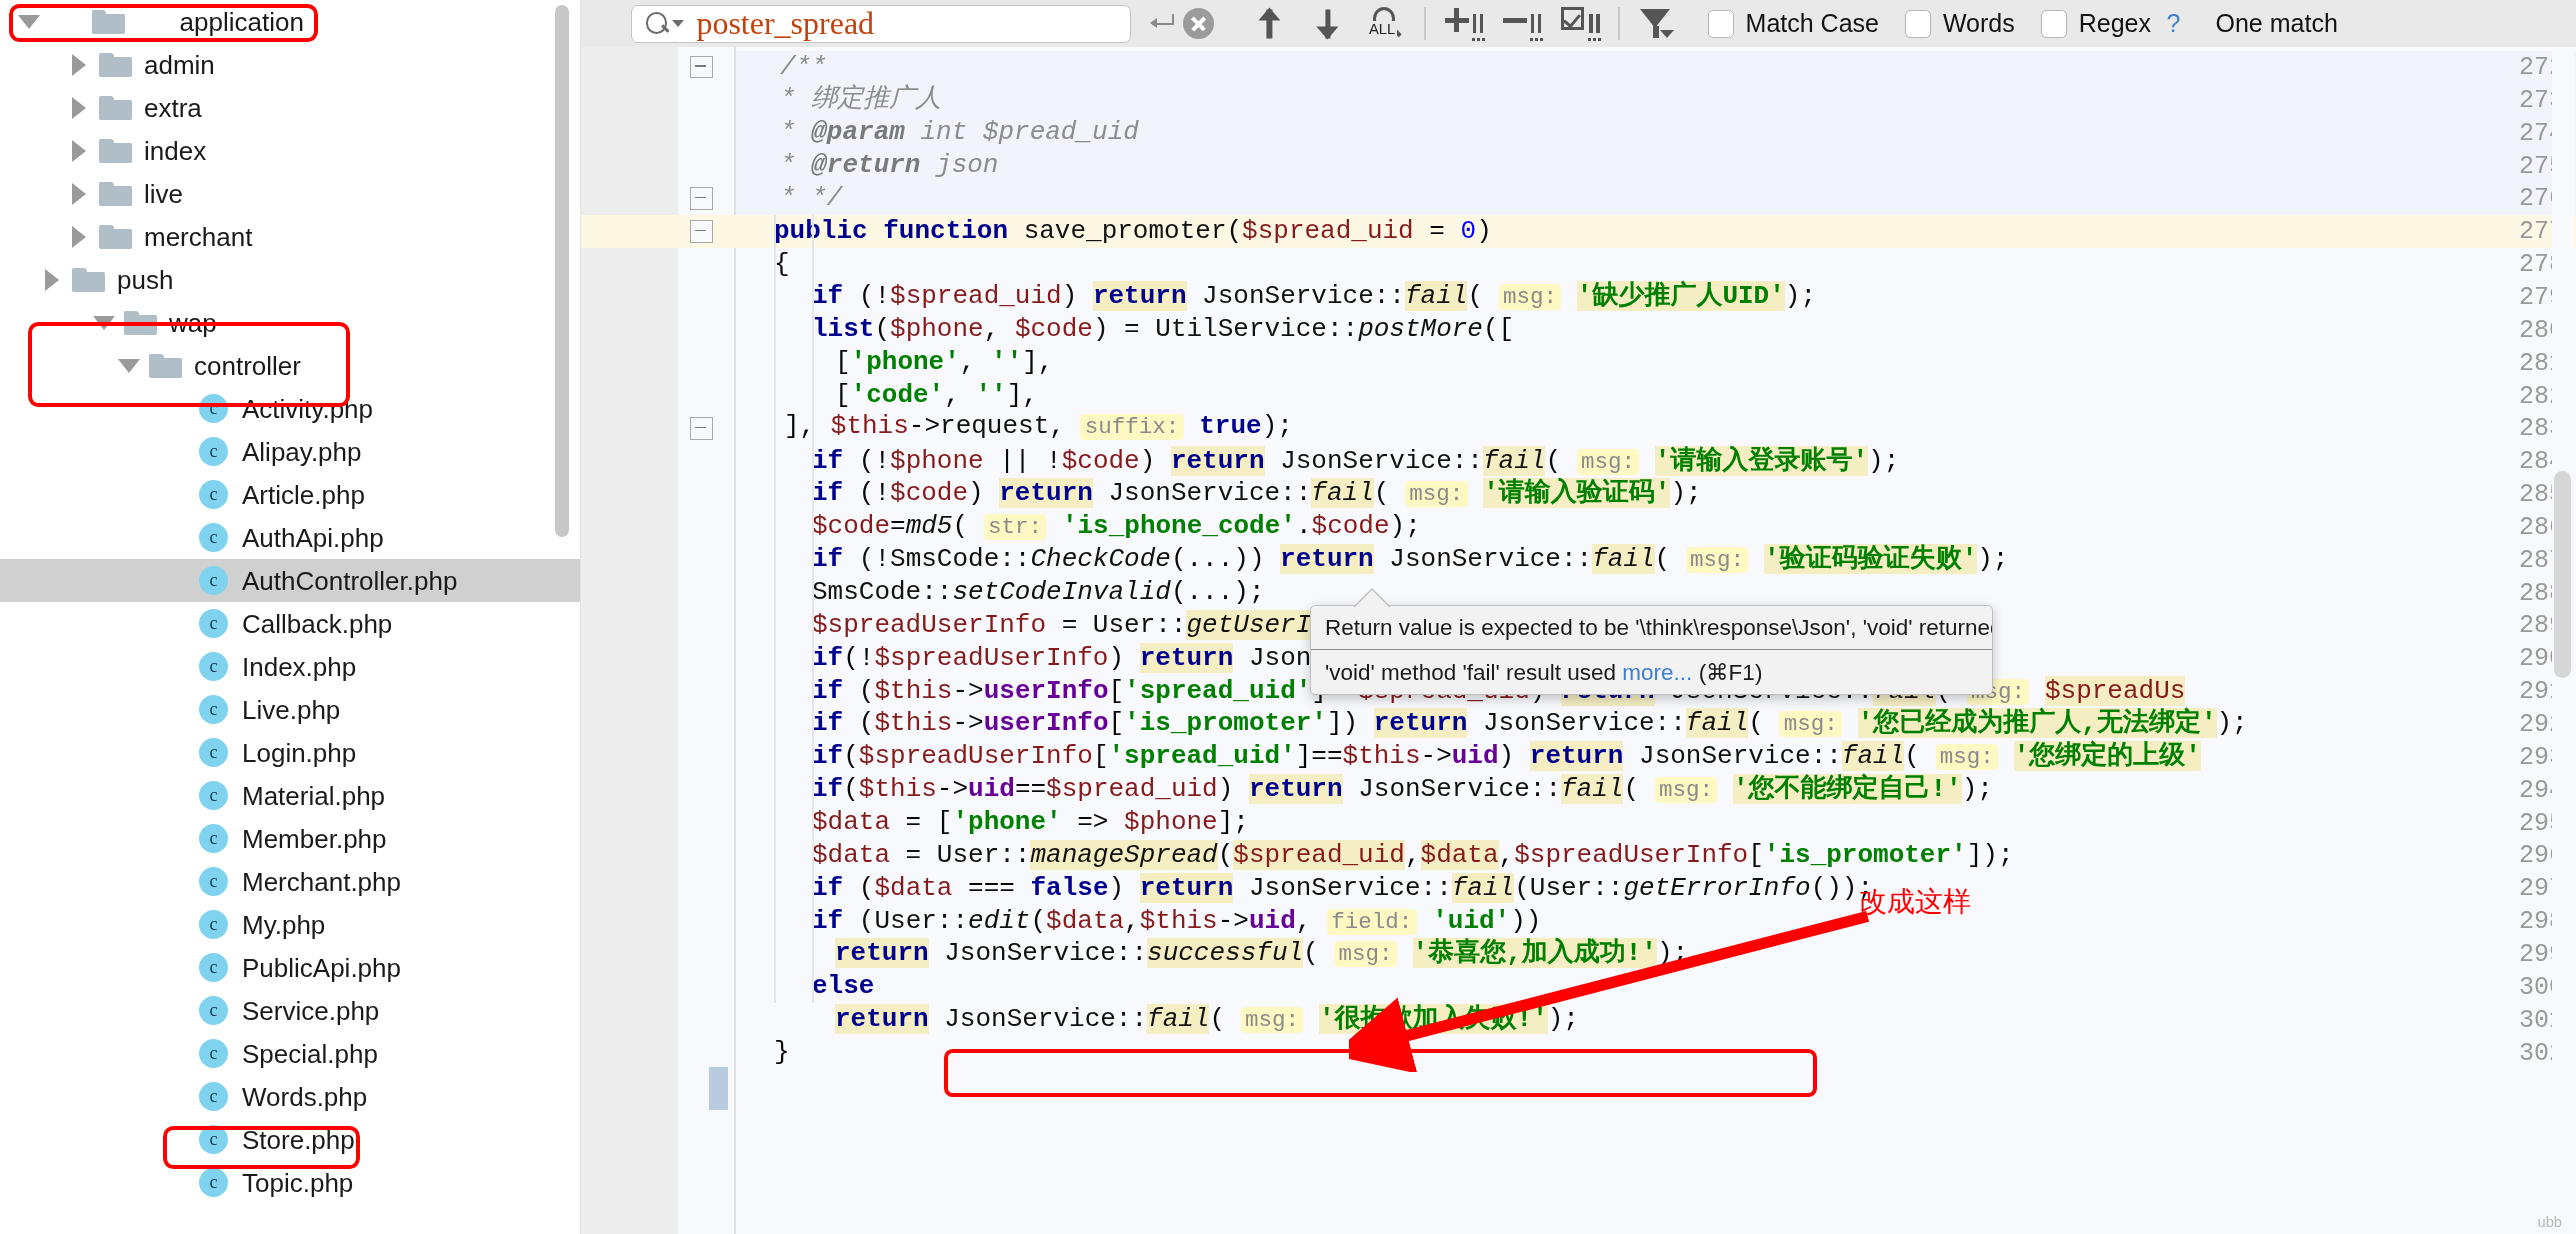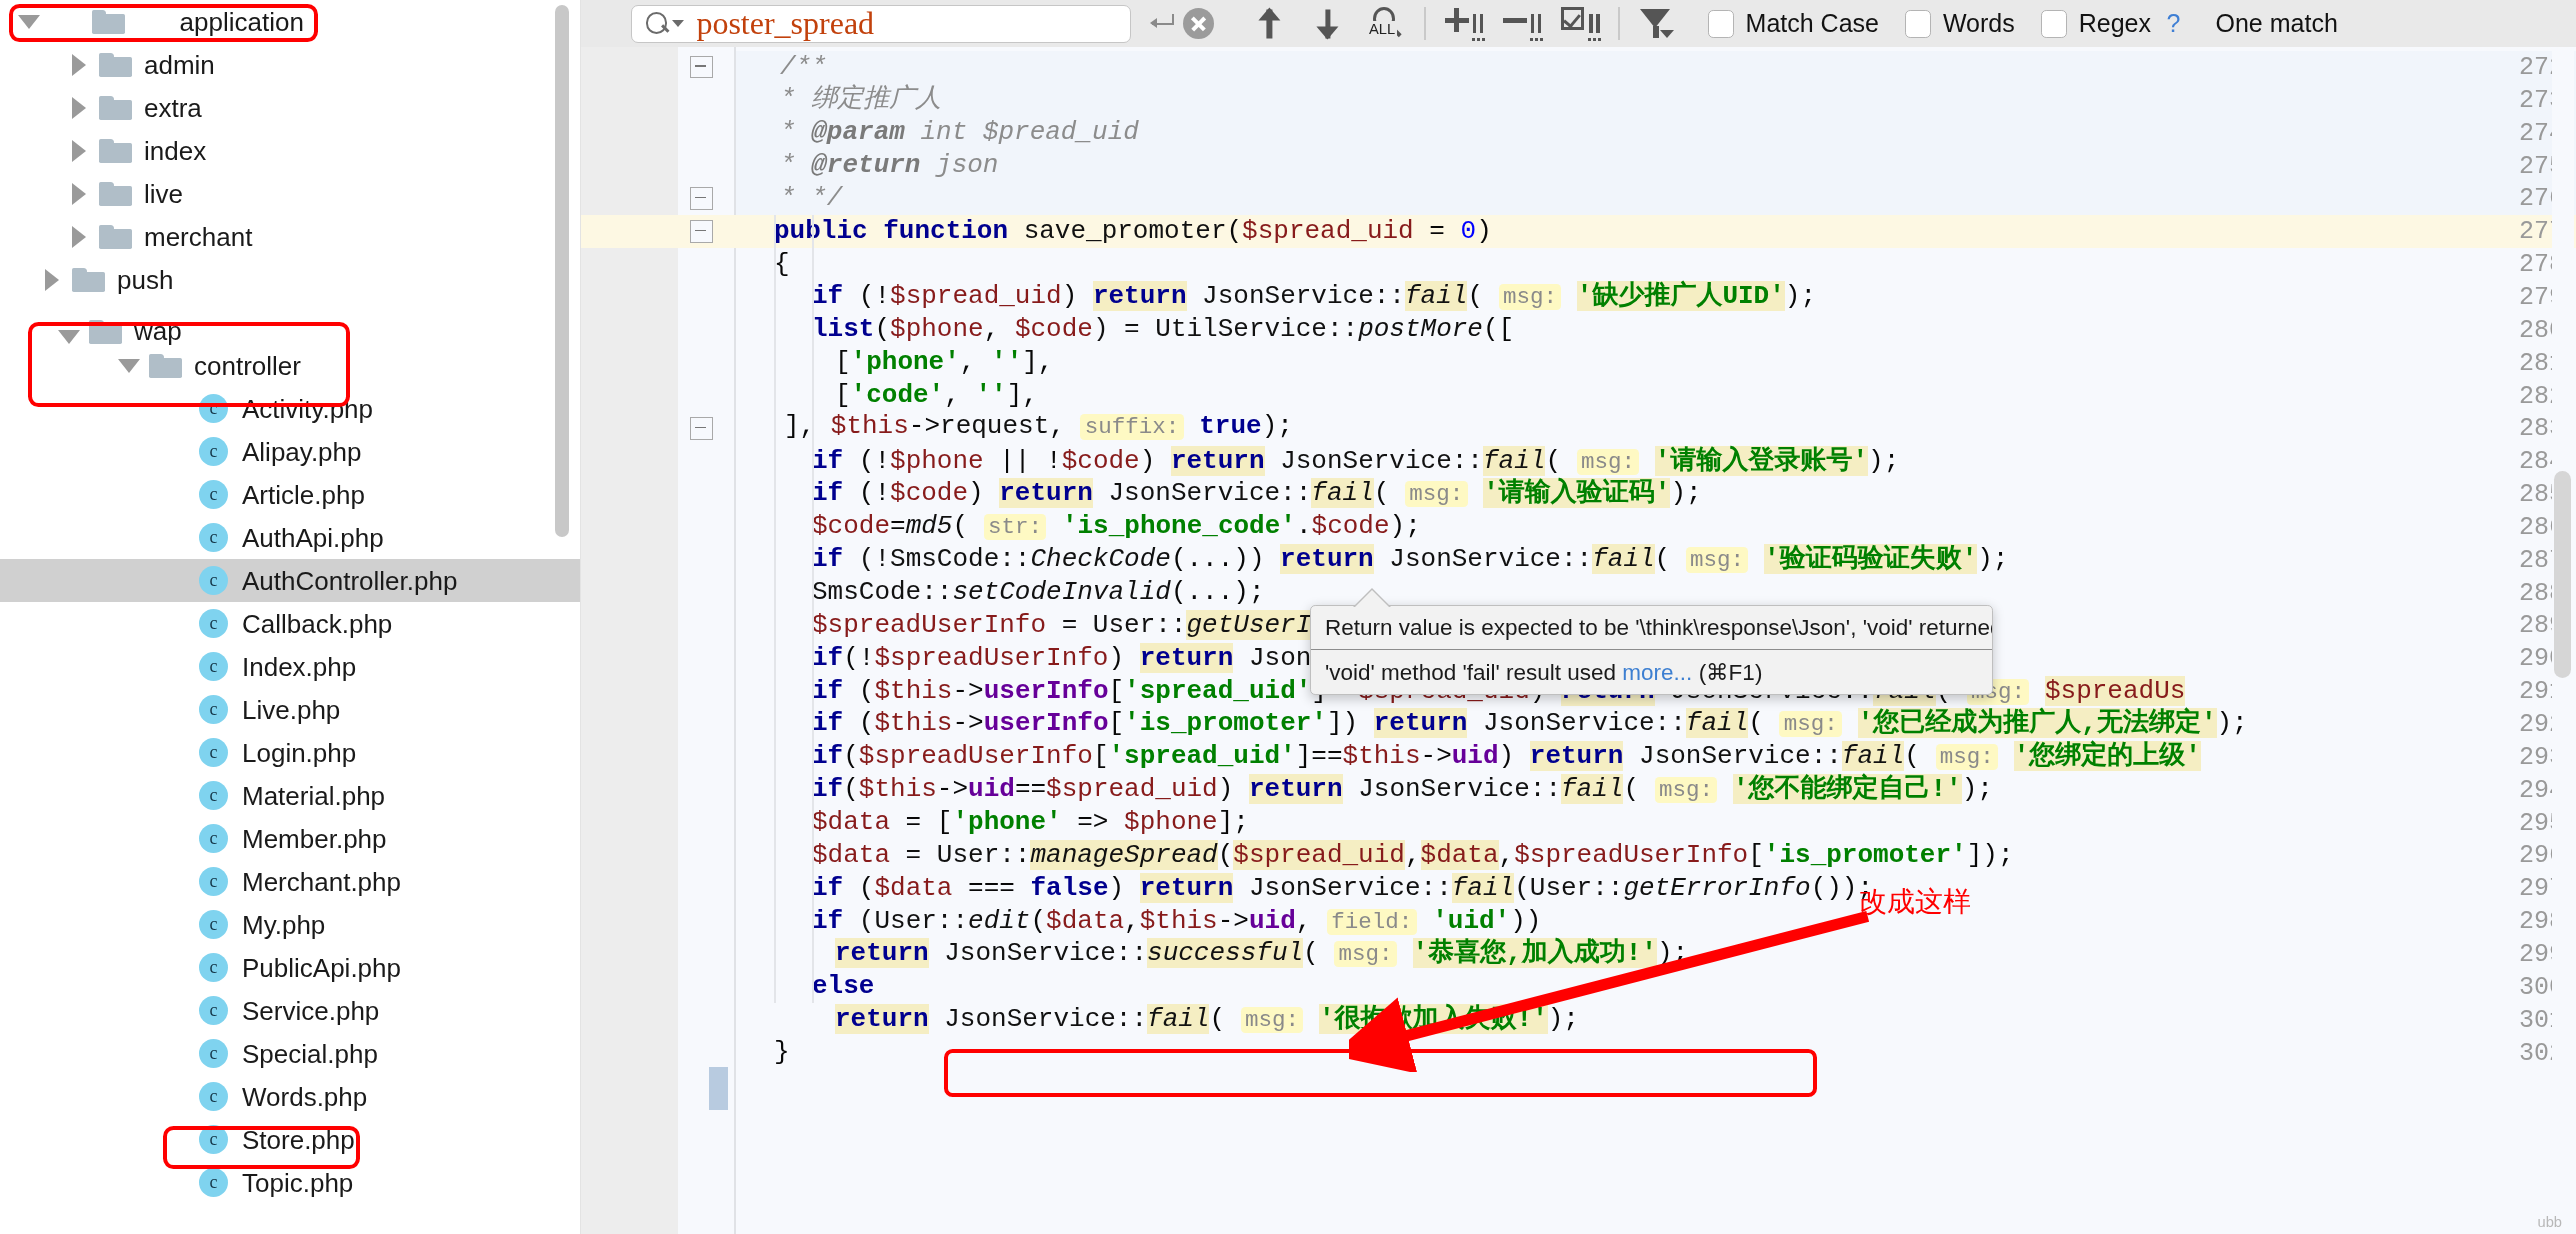--- a/index.html
+++ b/index.html
@@ -412,21 +412,21 @@
           <span class="folder-ico"></span>
           <span class="tree-label">merchant</span>
         </div>
         <div class="tree-row" style="padding-left: 32px;">
           <span class="tw">
             <span class="arrow-right"></span>
           </span>
           <span class="folder-ico"></span>
           <span class="tree-label">push</span>
         </div>
-        <div class="tree-row" style="padding-left: 49px; align-items: flex-end;">
+        <div class="tree-row" style="padding-left: 84px;">
           <span class="tw">
             <span class="arrow-down"></span>
           </span>
           <span class="folder-ico"></span>
           <span class="tree-label">wap</span>
         </div>
         <div class="tree-row" style="padding-left: 109px;">
           <span class="tw">
             <span class="arrow-down"></span>
           </span>

